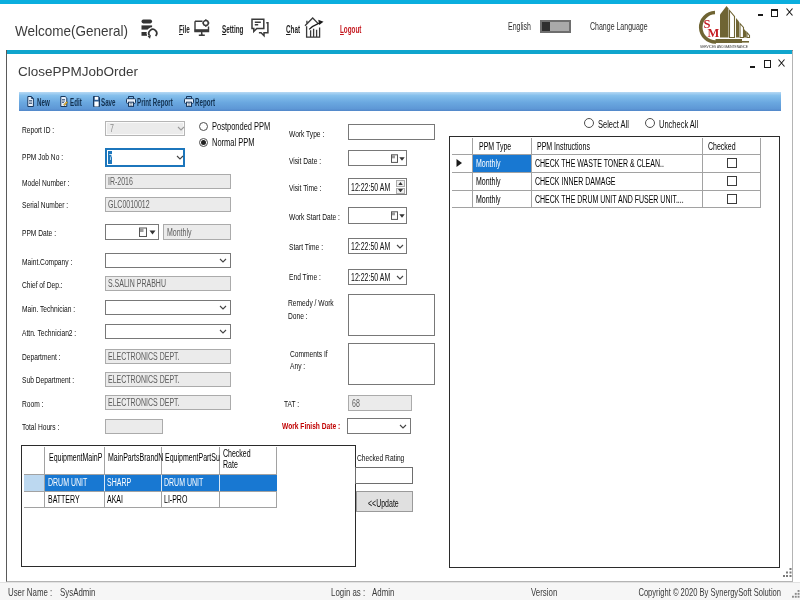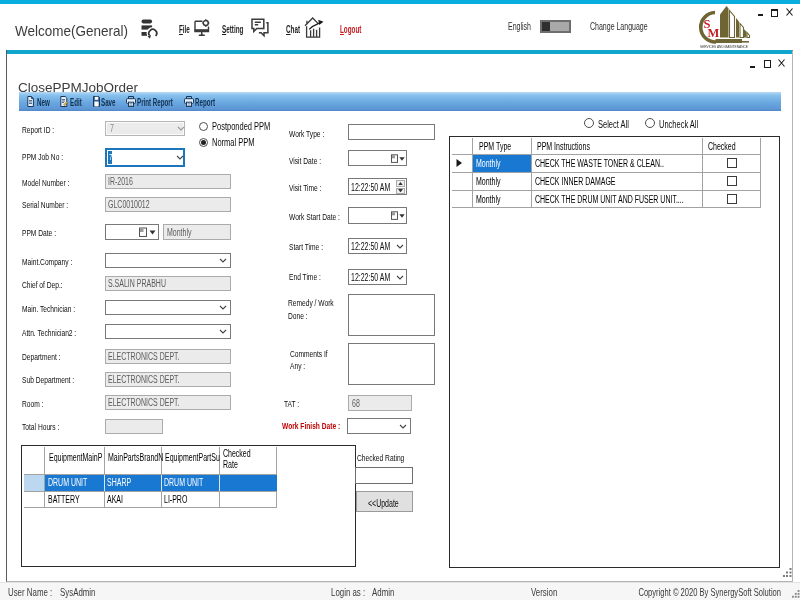--- a/index.html
+++ b/index.html
@@ -82,21 +82,21 @@
 <text x="13.5" y="34.5" font-family="Liberation Serif,serif" font-weight="bold" font-size="12.5" fill="#c51e24">M</text>
 <text x="6" y="46" font-size="4.2" fill="#333" textLength="48" lengthAdjust="spacingAndGlyphs">SERVICES AND MAINTENANCE</text>
 </svg>
 <div class="abs" style="left:758px;top:14px;width:5px;height:2px;background:#1a1a1a;"></div>
 <div class="abs" style="left:771px;top:9px;width:7px;height:8px;border:1.5px solid #1a1a1a;border-top-width:2.5px;"></div>
 <svg class="abs" style="left:786px;top:8px" width="7" height="8" viewBox="0 0 7 8">
     <path d="M0.5 0.5 L6.5 7.5 M6.5 0.5 L0.5 7.5" stroke="#1a1a1a" stroke-width="1.15"></path>
   </svg>
 <div class="abs" style="left:6px;top:50px;width:787px;height:532px;border:1px solid #5a5a5a;border-right-color:#b4b4b4;border-bottom-color:#b4b4b4;background:#fff;"></div>
 <div class="abs" style="left:7px;top:50px;width:785px;height:4px;background:#10a5cd;"></div>
-<div class="abs" style="left:18px;top:64px;font-size:13.5px;color:#3c3c3c;white-space:nowrap;margin-top:16px;">ClosePPMJobOrder</div>
+<div class="abs" style="left:18px;top:64px;font-size:13.5px;color:#3c3c3c;white-space:nowrap;">ClosePPMJobOrder</div>
 <div class="abs" style="left:750px;top:66px;width:5px;height:1.6px;background:#1a1a1a;"></div>
 <div class="abs" style="left:764px;top:60px;width:6.5px;height:7.5px;border:1.4px solid #1a1a1a;"></div>
 <svg class="abs" style="left:778px;top:59px" width="7" height="8" viewBox="0 0 7 8">
     <path d="M0.5 0.5 L6.5 7.5 M6.5 0.5 L0.5 7.5" stroke="#1a1a1a" stroke-width="1.1"></path>
   </svg>
 <div class="abs" style="left:19px;top:91.5px;width:762px;height:19px;background:linear-gradient(180deg,#b7d9f4 0%,#86c0ec 18%,#6aa8e0 55%,#5e98d6 88%,#5287c9 100%);"></div>
 <svg class="abs" style="left:27px;top:96px" width="7" height="11" viewBox="0 0 7 11">
 <path d="M0.8 0.5 h3.6 l2 2 v8 h-5.6 z" fill="#e8f0fa" stroke="#17375e" stroke-width="1"></path>
 <path d="M4.4 0.5 v2 h2" fill="none" stroke="#17375e" stroke-width="0.9"></path>
 <path d="M2 4.5 h3 M2 6 h3 M2 7.5 h3" stroke="#17375e" stroke-width="0.7"></path>

